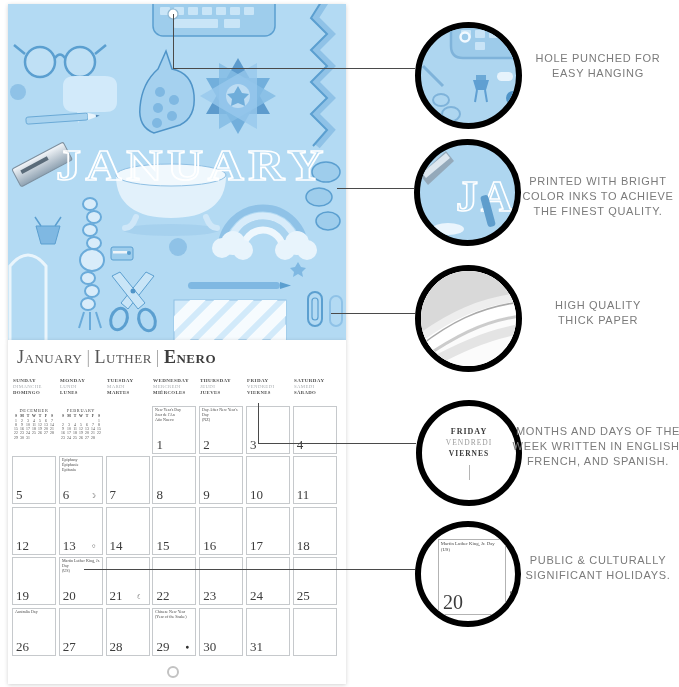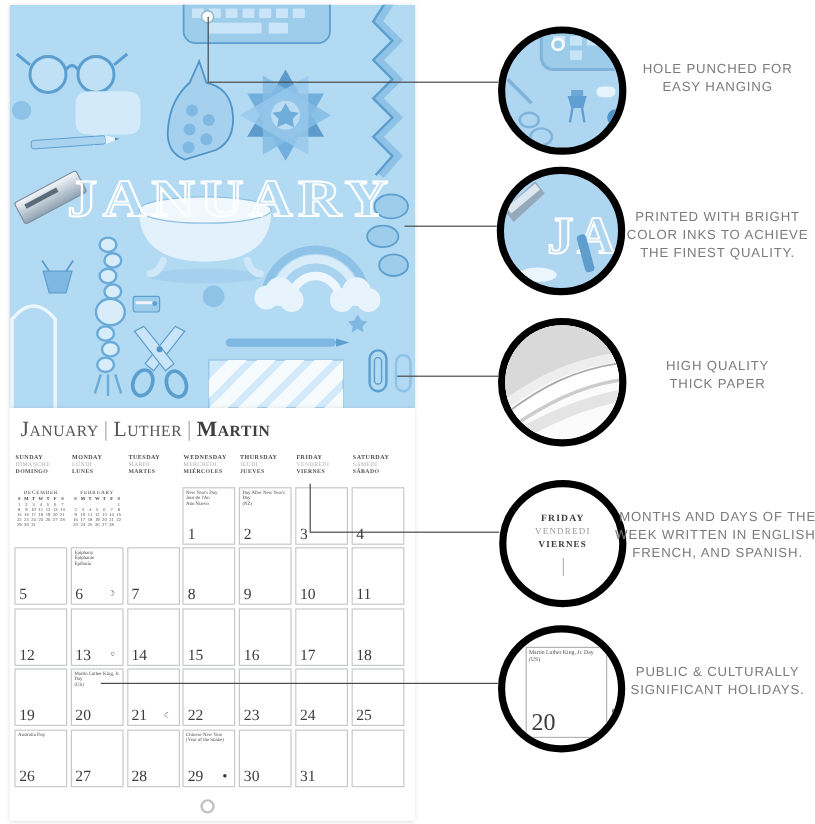--- a/index.html
+++ b/index.html
@@ -225,21 +225,21 @@
         <rect x="322" y="292" width="12" height="30" rx="6" stroke="#8fc2e7" stroke-width="2"></rect>
       </g>
 
       <path d="M2,336 L2,262 Q20,240 38,262 L38,336" fill="none" stroke="#eaf5fc" stroke-width="3"></path>
       <polygon points="290,258 293,263 298,264 294,268 295,273 290,270 285,273 286,268 282,264 287,263" fill="#7fb8e2"></polygon>
     </svg>
   </div>
 
   <div class="sheet">
     <div class="cal-title">
-      <span>January</span><span class="sep">|</span><span>Luther</span><span class="sep">|</span><span class="es">Martin</span>
+      <span>January</span><span class="sep">|</span><span>Luther</span><span class="sep">|</span><span class="es">Enero</span>
     </div>
     <div id="dow-row">
         <div class="dowcell" style="left: 5px; top: 38px;">
           <div class="dow-scale">
             <div class="dow-en">SUNDAY</div>
             <div class="dow-fr">DIMANCHE</div>
             <div class="dow-es">DOMINGO</div>
           </div>
         </div>
         <div class="dowcell" style="left: 51.8px; top: 38px;">

